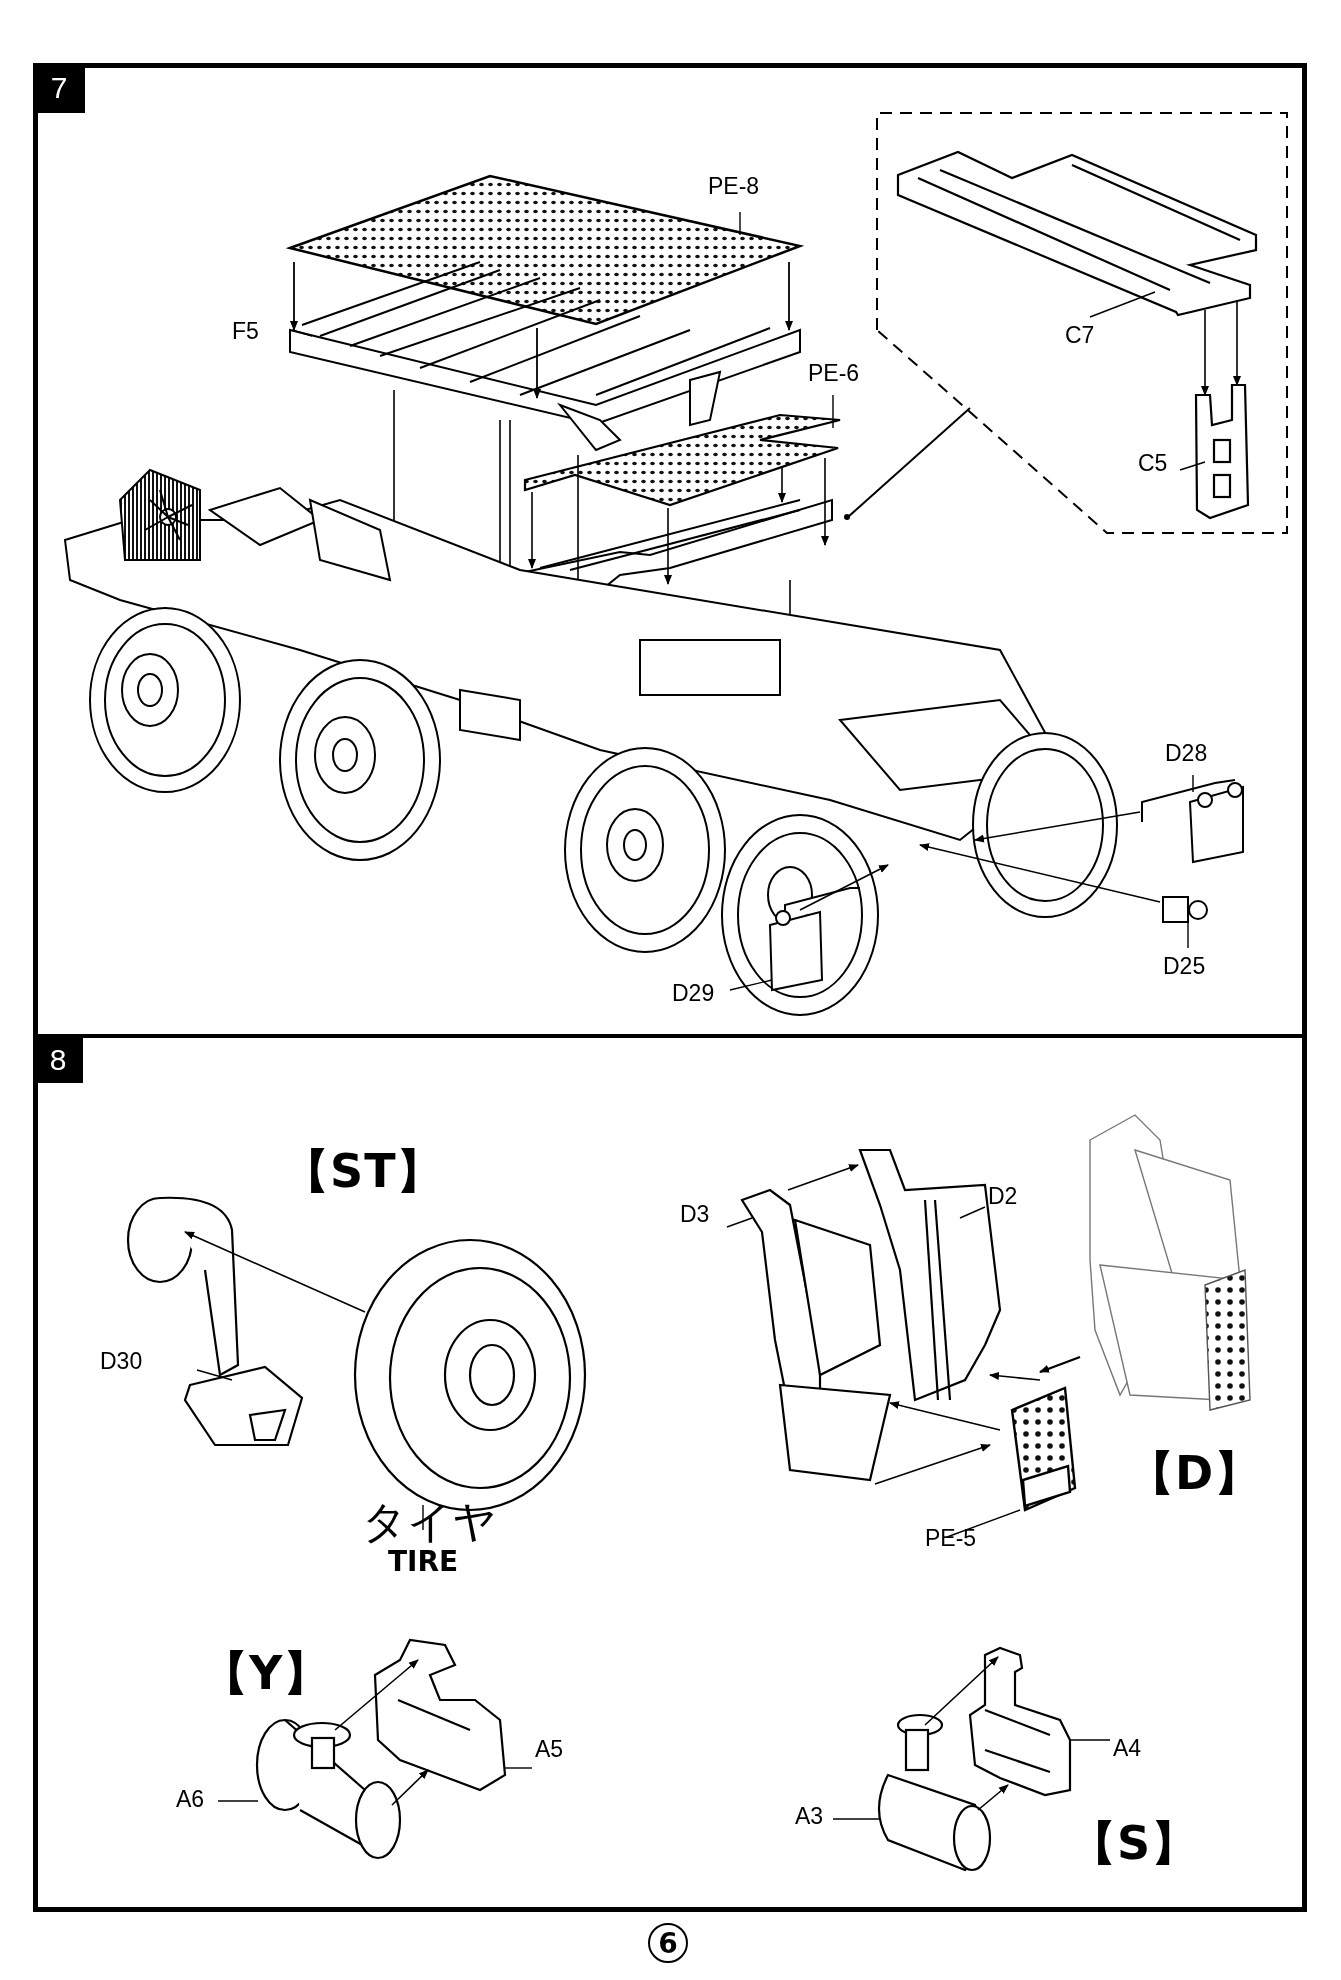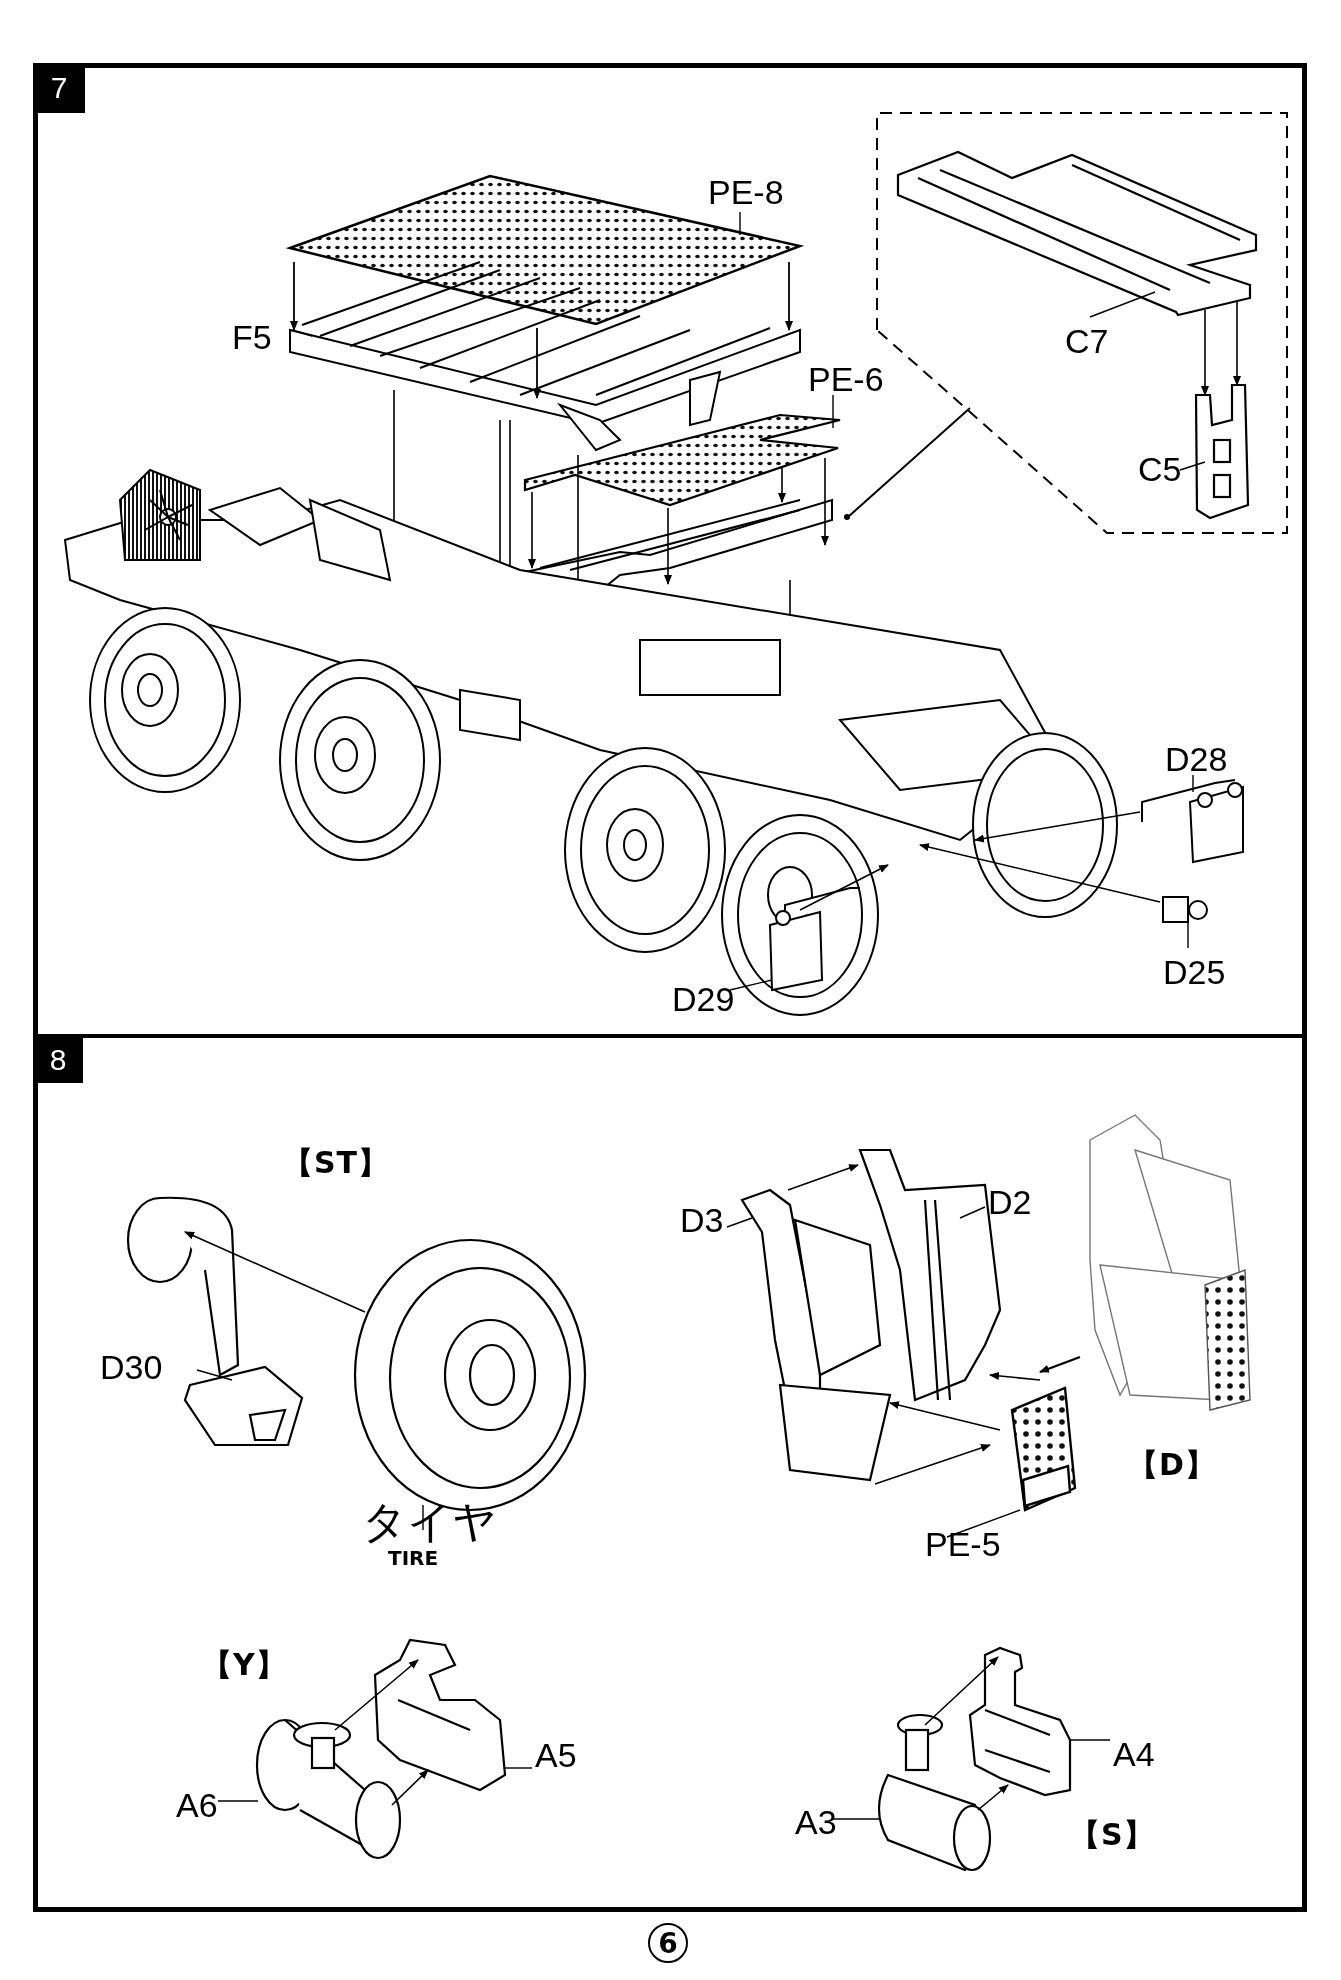--- a/index.html
+++ b/index.html
@@ -5,25 +5,25 @@
   html, body { margin:0; padding:0; background:#ffffff; }
   body { width:1341px; height:1980px; position:relative; overflow:hidden;
          font-family:"Liberation Sans", sans-serif; color:#000; }
   .frame { position:absolute; left:33px; top:63px; width:1274px; height:1849px;
            border:5px solid #000; box-sizing:border-box; }
   .divider { position:absolute; left:33px; top:1034px; width:1274px; height:4px; background:#000; }
   .step-badge { position:absolute; background:#000; color:#fff; font-size:30px;
                 display:flex; align-items:center; justify-content:center; }
   #step7-badge { left:33px; top:63px; width:52px; height:50px; }
   #step8-badge { left:33px; top:1037px; width:50px; height:46px; }
-  .lbl { position:absolute; font-size:34px; line-height:1; white-space:nowrap; }
-  .grp { position:absolute; font-size:30px; font-weight:bold; line-height:1;
+  .lbl { position:absolute; font-size:23px; line-height:1; white-space:nowrap; }
+  .grp { position:absolute; font-size:46px; font-weight:bold; line-height:1;
          font-family:"DejaVu Sans", sans-serif; letter-spacing:1px; }
   .jp { position:absolute; font-size:44px; line-height:1; font-family:"DejaVu Sans", sans-serif; }
-  .en-sm { position:absolute; font-size:20px; line-height:1; font-weight:bold; font-family:"DejaVu Sans", sans-serif; }
+  .en-sm { position:absolute; font-size:28px; line-height:1; font-weight:bold; font-family:"DejaVu Sans", sans-serif; }
   svg.art { position:absolute; left:0; top:0; width:1341px; height:1980px; }
   .page-num { position:absolute; left:648px; top:1923px; width:40px; height:40px;
               border:2px solid #000; border-radius:50%; box-sizing:border-box;
               display:flex; align-items:center; justify-content:center;
               font-size:28px; font-weight:bold; font-family:"DejaVu Sans", sans-serif; }
 </style>
 </head>
 <body>
 
 <div class="frame"></div>

